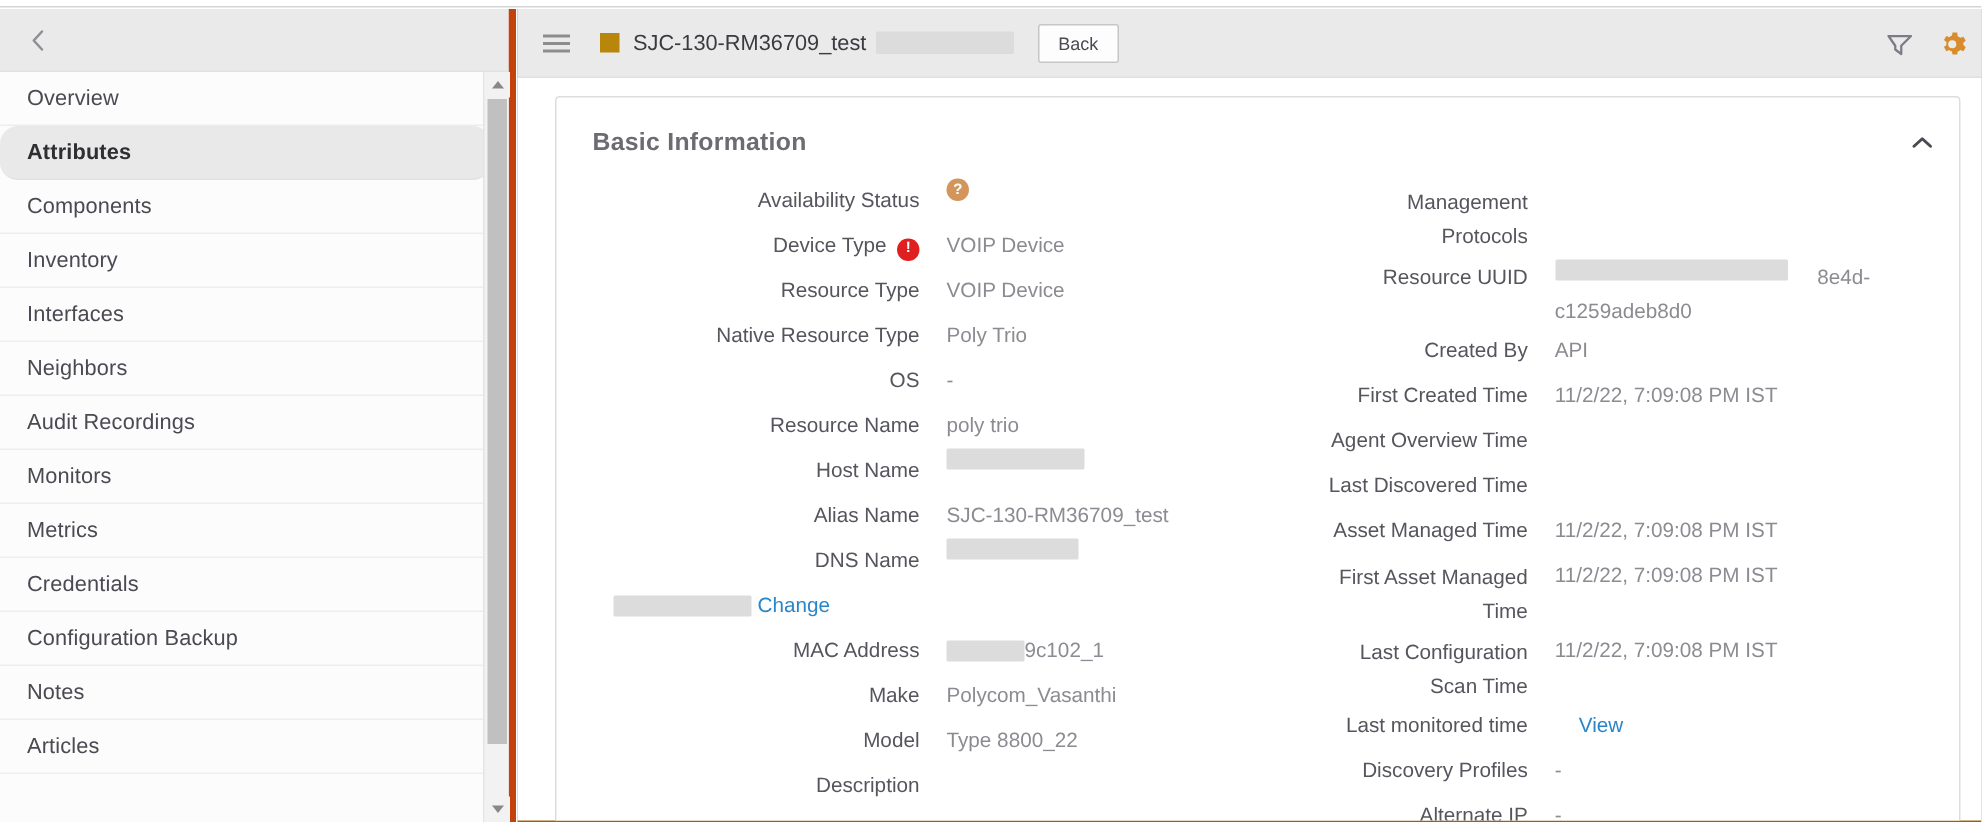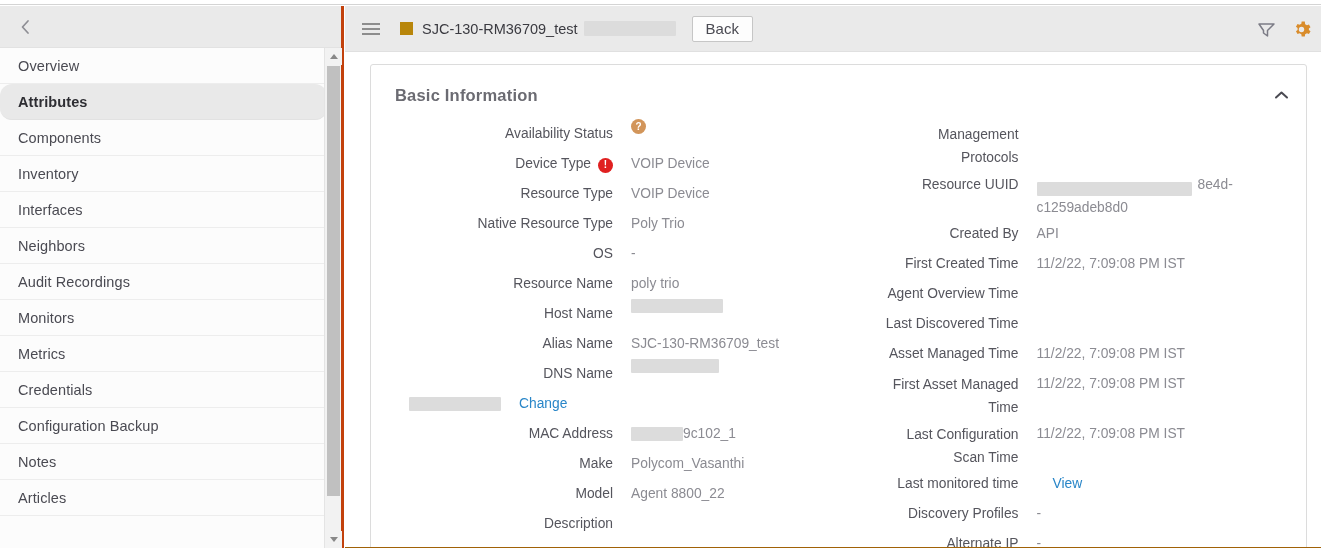--- a/index.html
+++ b/index.html
@@ -27,21 +27,21 @@
     background: #ffffff;
     border-bottom: 1px solid #d4d4d4;
   }
 
   
   .left-panel {
     position: absolute;
     left: 0; top: 6px;
     width: 344px; height: 542px;
     background: #fbfbfb;
-    border-right: 3px solid #c2410c;
+    border-right: 5px solid #c2410c;
   }
   .left-header {
     height: 42px;
     background: #eaeaea;
     border-bottom: 1px solid #e2e2e2;
     display: flex;
     align-items: center;
     padding-left: 14px;
   }
   .back-chevron {
@@ -164,21 +164,21 @@
   .title-redact { width: 92px; height: 15px; margin-left: 6px; }
 
   .back-btn {
     margin-left: 16px;
     height: 26px;
     min-width: 54px;
     padding: 0 13px;
     background: #fdfdfd;
     border: 1px solid #c6c6c6;
     border-radius: 2px;
-    font-size: 15px;
+    font-size: 12px;
     color: #4a4a52;
     font-family: "Liberation Sans", sans-serif;
     cursor: pointer;
     display: flex; align-items: center; justify-content: center;
   }
 
   .topbar-actions {
     position: absolute;
     right: 10px; top: 0;
     height: 46px;
@@ -281,21 +281,21 @@
 
   
   .rd-host { width: 92px; height: 14px; }
   .rd-dns  { width: 88px; height: 14px; }
   .rd-ip   { width: 92px; height: 14px; }
   .rd-mac  { width: 52px; height: 14px; }
   .rd-uuid { width: 155px; height: 14px; }
 
   .mac-line { display: flex; align-items: center; }
 
-  .uuid-line1 { display: flex; align-items: flex-end; gap: 6px; }
+  .uuid-line1 { display: flex; align-items: flex-start; gap: 20px; }
   .uuid-line2 { color: #8b8b92; font-size: 13.8px; }
 
   .dash { color: #8b8b92; }
 </style>
 </head>
 <body>
 
 <div id="app">
 
   <div class="top-strip"></div>
@@ -454,40 +454,40 @@
               </div>
               <div class="row">
                 <div class="lbl"><span>DNS Name</span></div>
                 <div class="val">
                   <span class="redact rd-dns"></span>
                 </div>
               </div>
               <div class="row">
                 <div class="val">
                   <span class="redact rd-ip"></span>
-                  <span class="link" style="margin-left: 18px;">Change</span>
+                  <span class="link" style="margin-left: 4px;">Change</span>
                 </div>
               </div>
               <div class="row">
                 <div class="lbl"><span>MAC Address</span></div>
                 <div class="val">
                   <span class="redact rd-mac"></span>
                   <span>9c102_1</span>
                 </div>
               </div>
               <div class="row">
                 <div class="lbl"><span>Make</span></div>
                 <div class="val">
                   <span>Polycom_Vasanthi</span>
                 </div>
               </div>
               <div class="row">
                 <div class="lbl"><span>Model</span></div>
                 <div class="val">
-                  <span>Agent 8800_22</span>
+                  <span>Type 8800_22</span>
                 </div>
               </div>
               <div class="row">
                 <div class="lbl"><span>Description</span></div>
                 <div class="val"></div>
               </div>
               <div class="row">
                 <div class="lbl"><span>Serial Number</span></div>
                 <div class="val"></div>
               </div>

